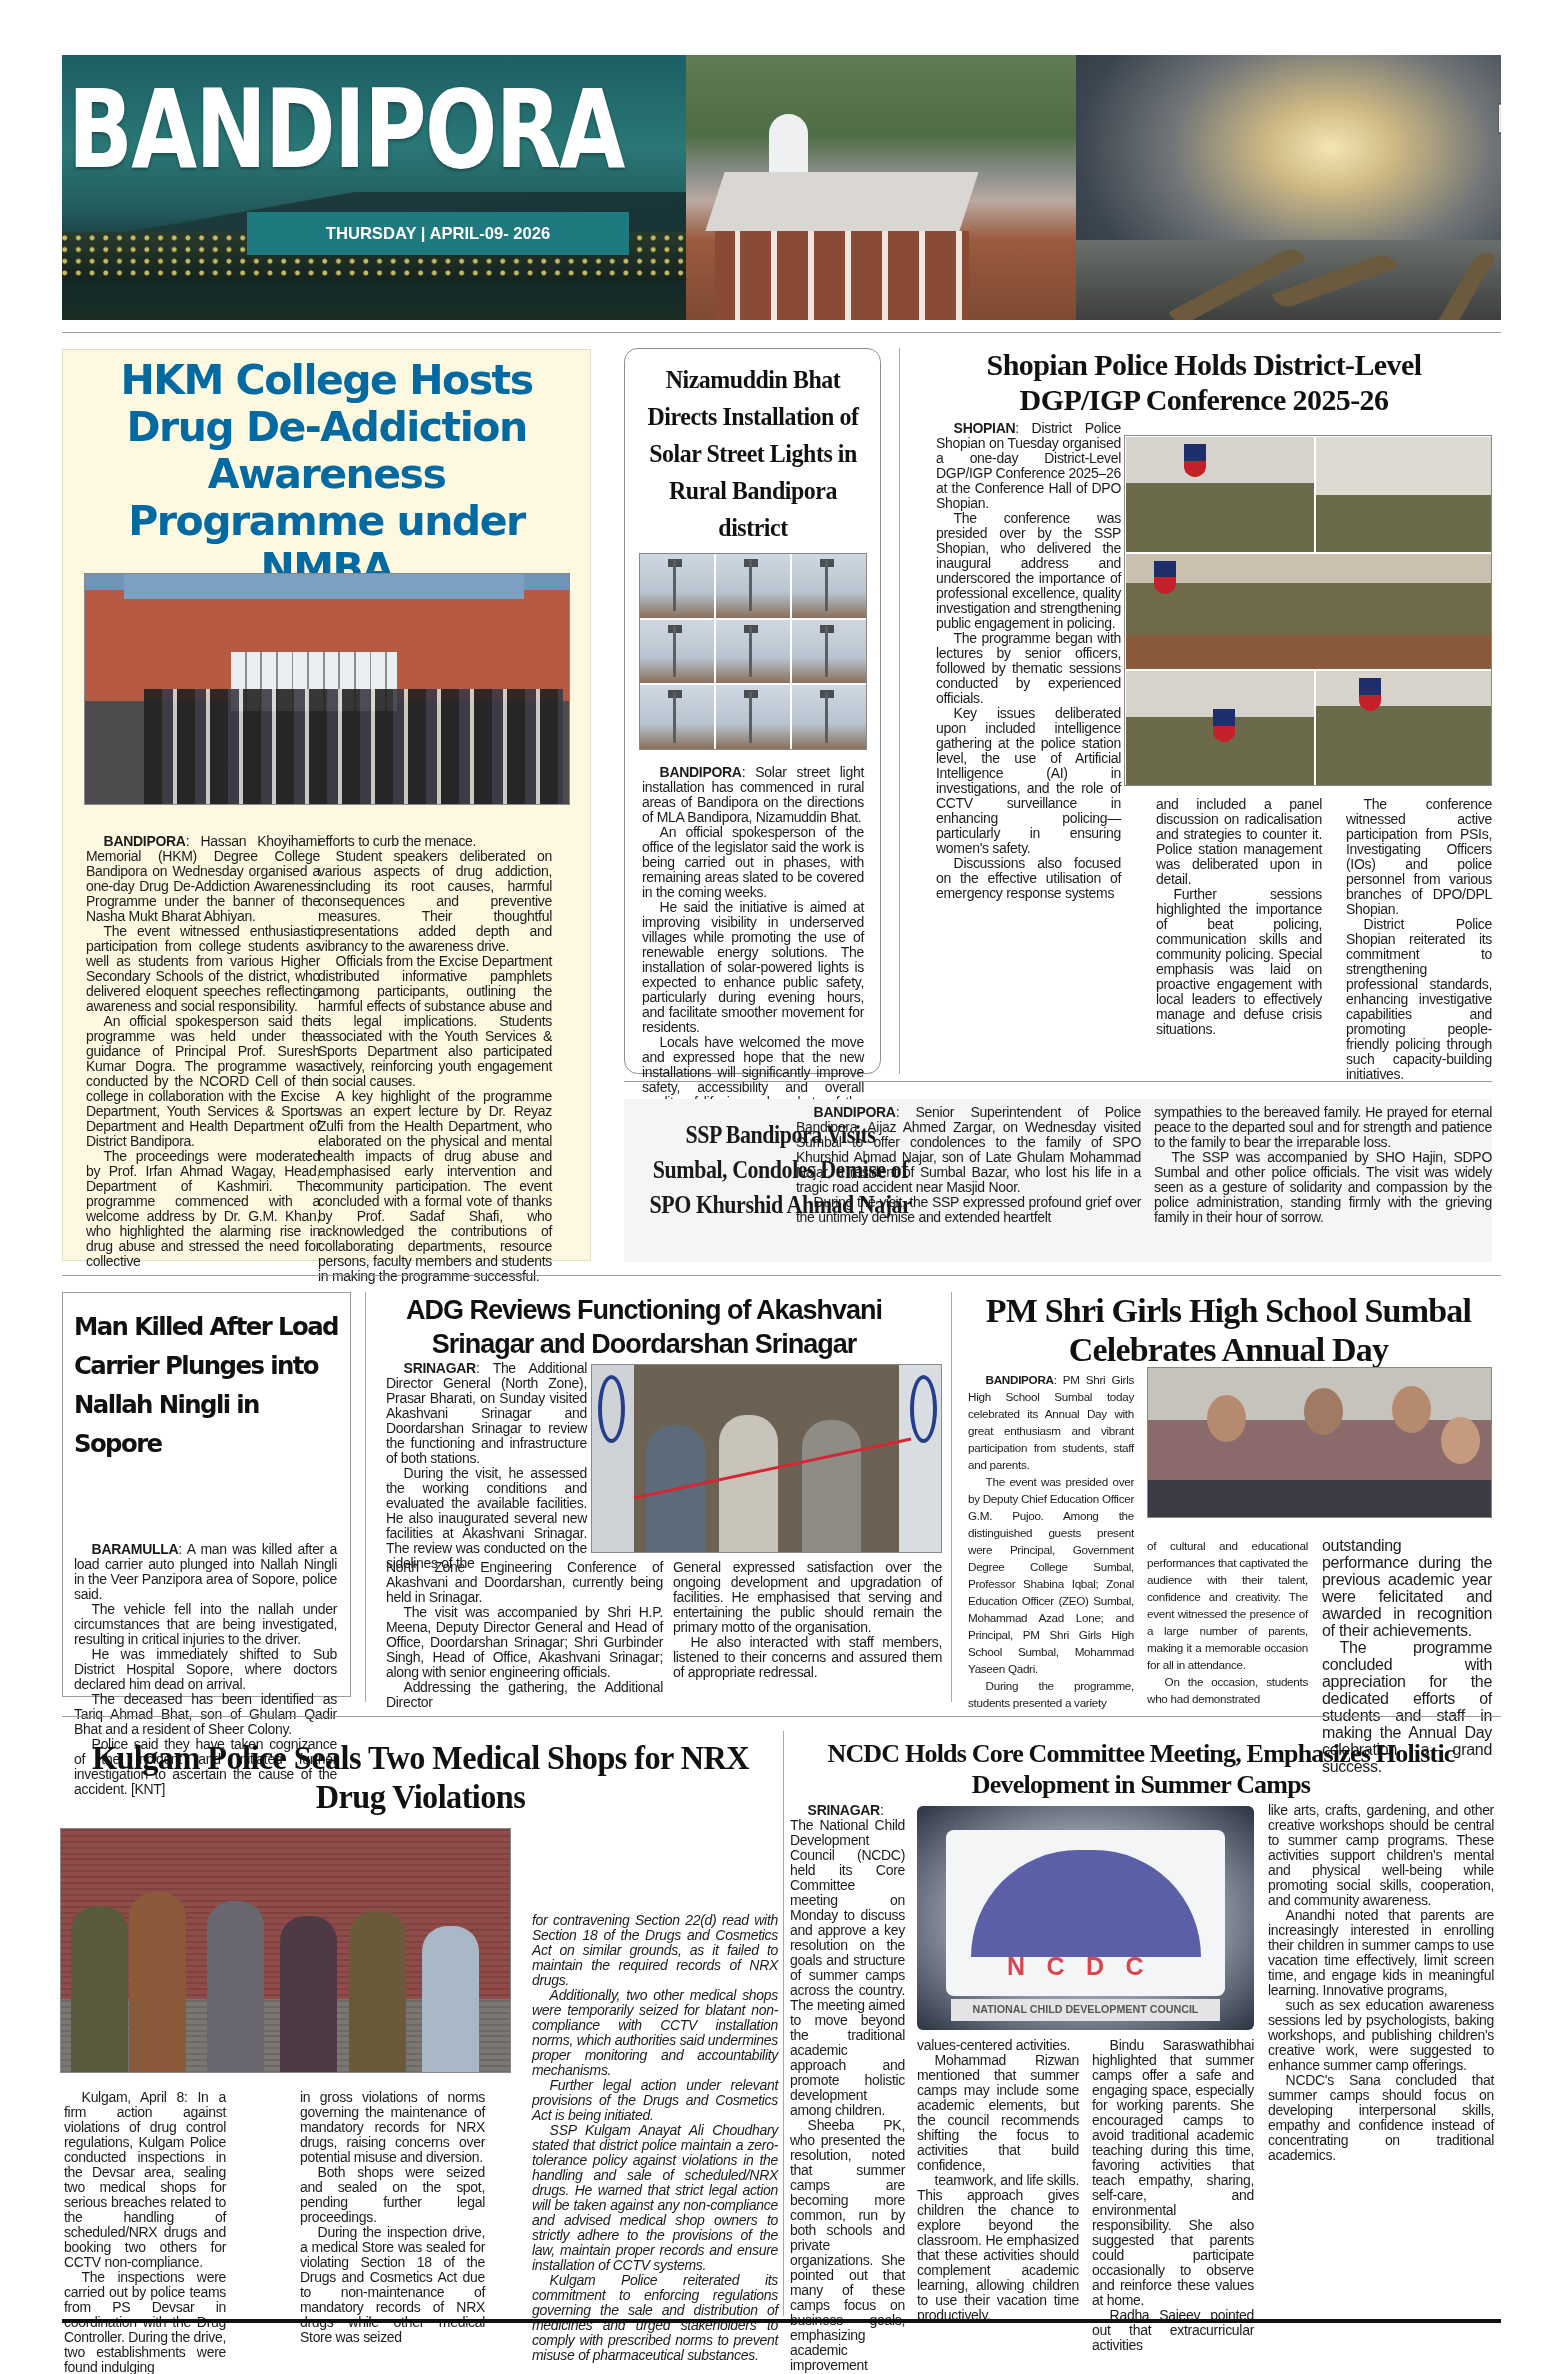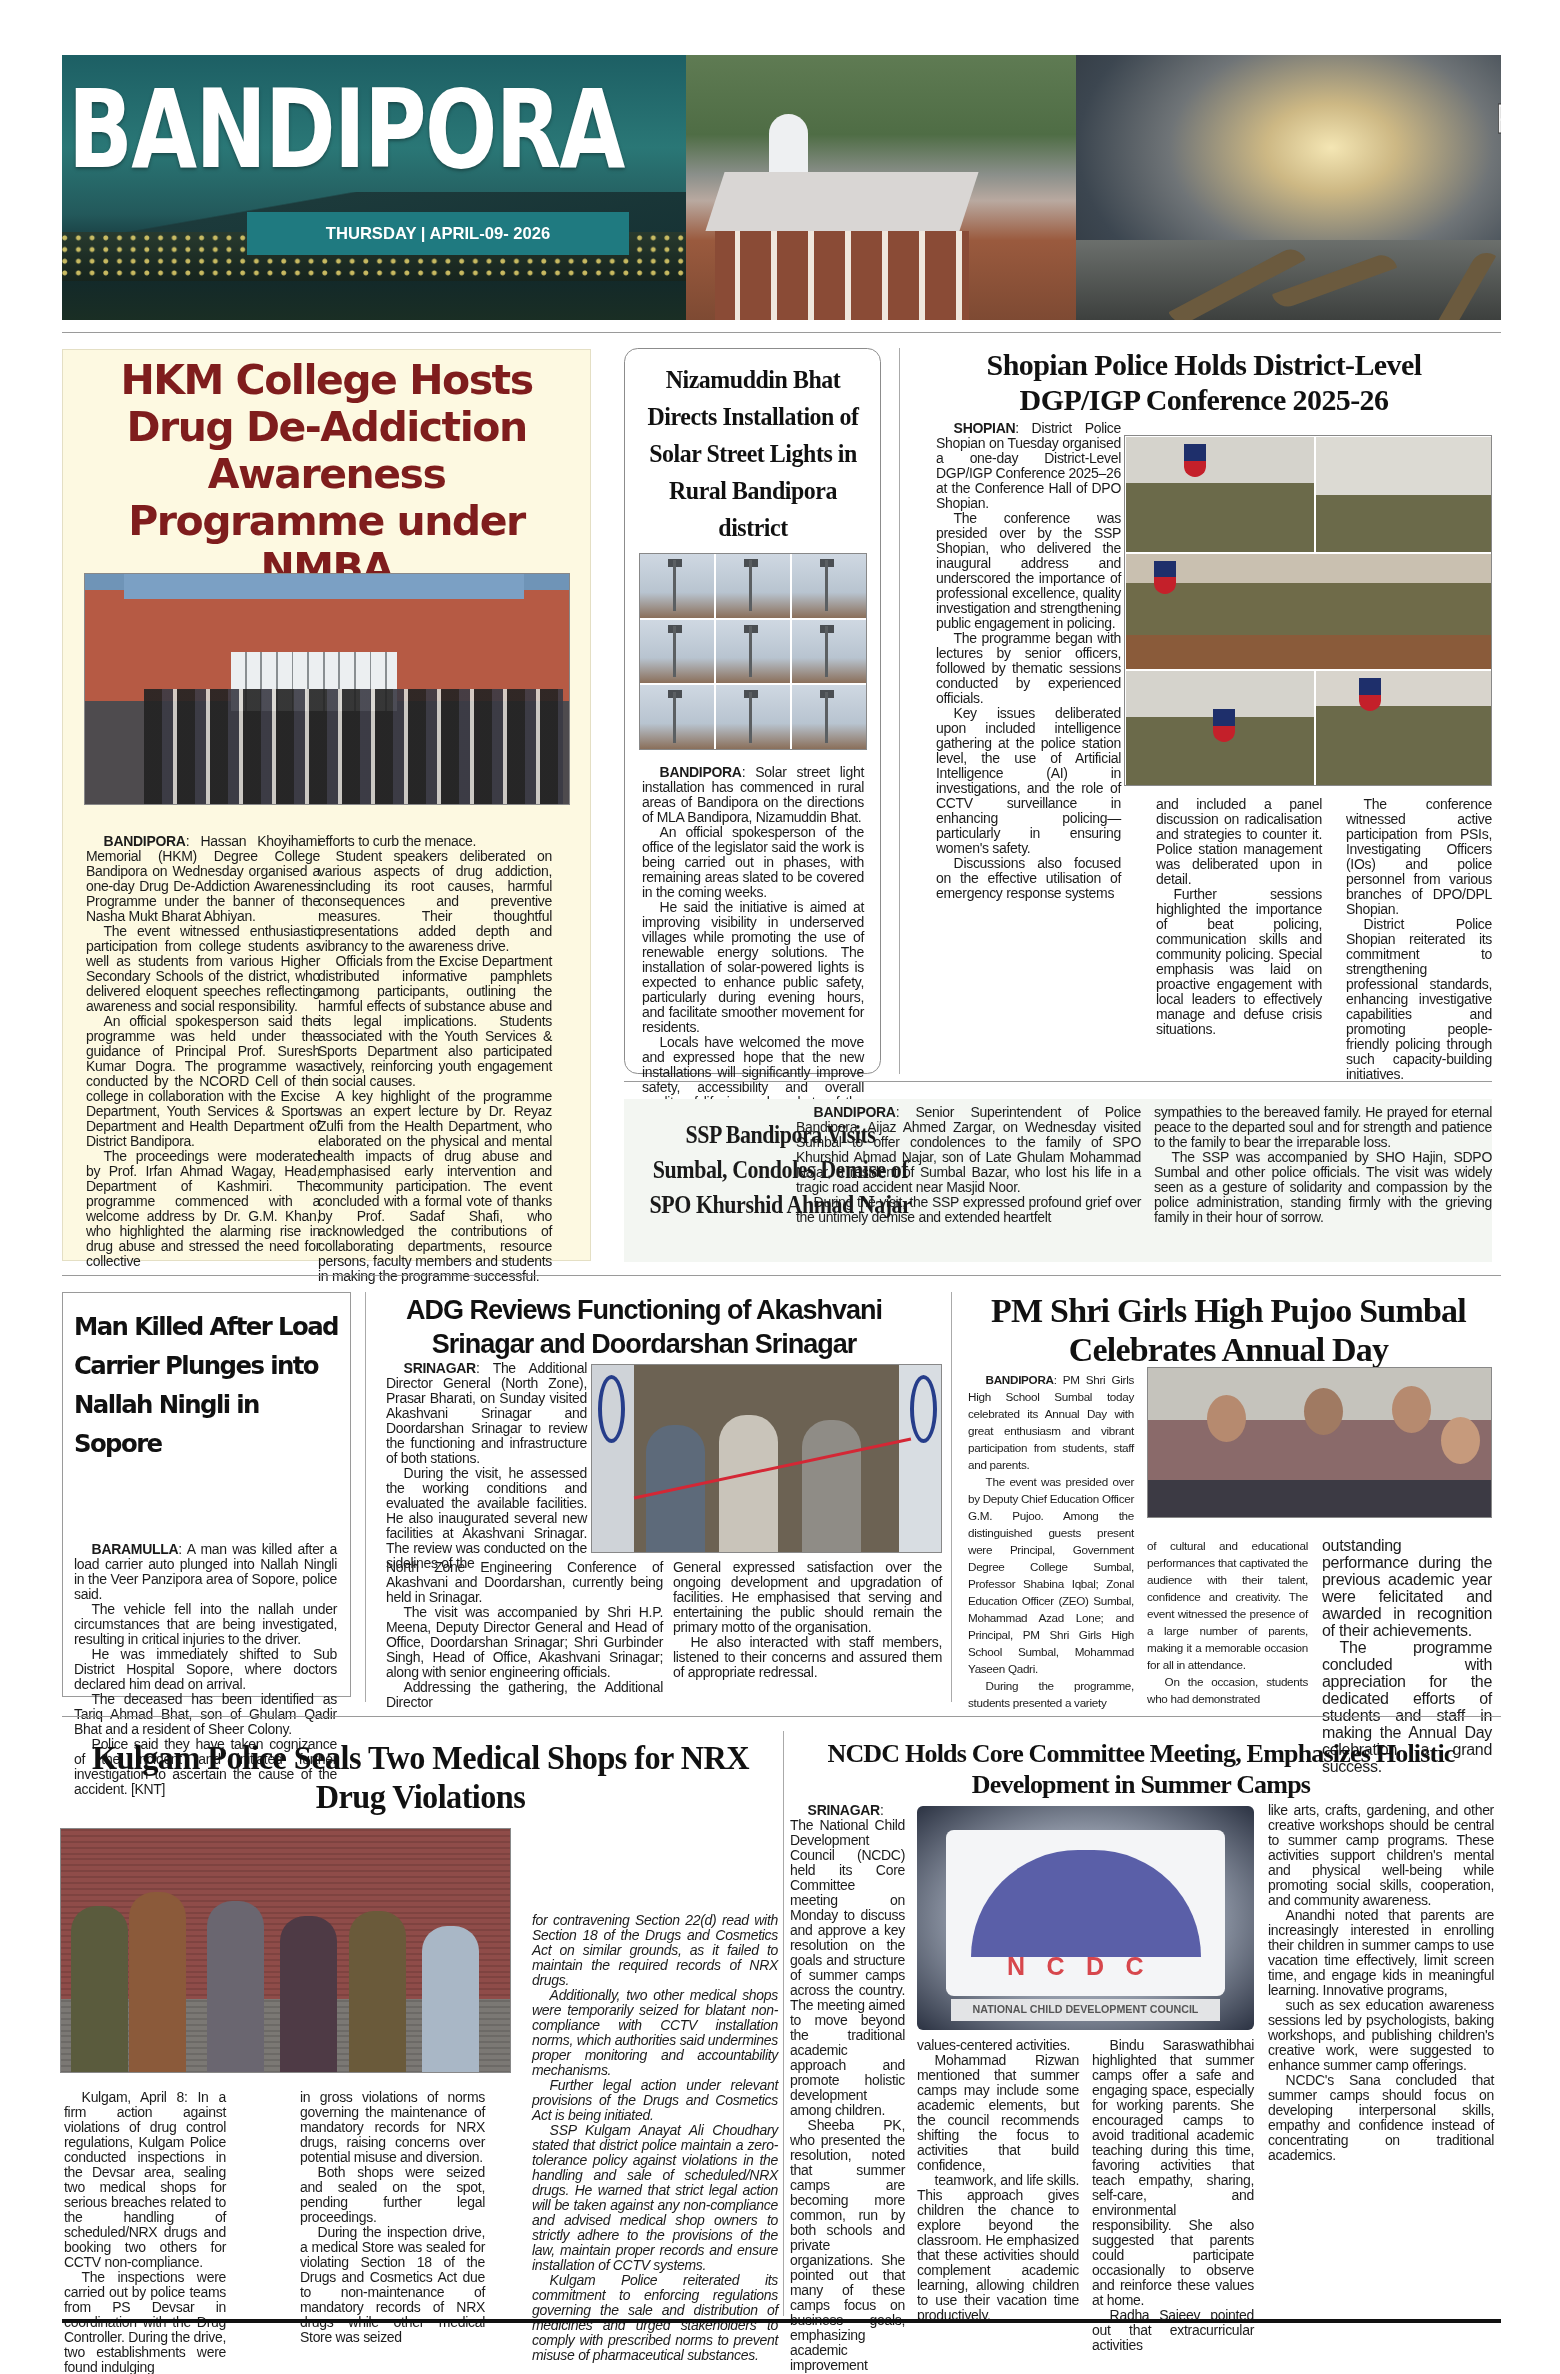--- a/index.html
+++ b/index.html
@@ -42,21 +42,21 @@
   .text { font-family: "Liberation Sans", sans-serif; font-size: 14px; line-height: 15px; text-align: justify;
     letter-spacing: -0.3px; color: #1b1b1b; }
   .text p { text-indent: 17.6px; }
   .text b { font-weight: 700; }
 
   .photo { overflow: hidden; border: 1px solid #888; }
 
   
   .hkm-box { left: 62px; top: 349px; width: 529px; height: 912px; background: #fdf9e1; border: 1px solid #e4dfc4; }
   .hkm-title { left: 74px; top: 357px; width: 505px; text-align: center; font-family: "DejaVu Sans", sans-serif;
-    font-weight: 900; font-size: 41px; line-height: 47px; letter-spacing: -1.5px; color: #7f1d1d; }
+    font-weight: 900; font-size: 41px; line-height: 47px; letter-spacing: -1.5px; color: #0369a1; }
   .hkm-photo { left: 84px; top: 573px; width: 486px; height: 232px;
     background: linear-gradient(180deg, #6f94b7 0 7%, #b65a44 7% 55%, #4e4b4e 55% 100%); }
   .hkm-photo .banner { position:absolute; left:39px; top:0; width:400px; height:25px; background:#7ba0c4; }
   .hkm-photo .win { position:absolute; left:146px; top:78px; width:166px; height:59px; background: repeating-linear-gradient(90deg,#eceff1 0 13.7px,#8a8f92 13.7px 15.6px); }
   .hkm-photo .crowd { position:absolute; left:59px; top:115px; width:419px; height:117px;
     background: repeating-linear-gradient(90deg, #222 0 17.6px, #3a3a44 17.6px 29px, #d9d6d0 29px 33px); opacity:.9; }
   .hkm-col1 { left: 86px; top: 834px; width: 234px; }
   .hkm-col2 { left: 318px; top: 834px; width: 234px; }
 
   
@@ -280,21 +280,21 @@
   <p style="text-indent:0">North Zone Engineering Conference of Akashvani and Doordarshan, currently being held in Srinagar.</p>
   <p>The visit was accompanied by Shri H.P. Meena, Deputy Director General and Head of Office, Doordarshan Srinagar; Shri Gurbinder Singh, Head of Office, Akashvani Srinagar; along with senior engineering officials.</p>
   <p>Addressing the gathering, the Additional Director</p>
 </div>
 <div class="abs text adg-col3">
   <p style="text-indent:0">General expressed satisfaction over the ongoing development and upgradation of facilities. He emphasised that serving and entertaining the public should remain the primary motto of the organisation.</p>
   <p>He also interacted with staff members, listened to their concerns and assured them of appropriate redressal.</p>
 </div>
 <div class="abs vrule" style="left:951px;top:1292px;height:410px;"></div>
 
-<h2 class="abs pm-title">PM Shri Girls High Pujoo Sumbal Celebrates Annual Day</h2>
+<h2 class="abs pm-title">PM Shri Girls High School Sumbal Celebrates Annual Day</h2>
 <div class="abs text pm-col1">
   <p><b>BANDIPORA</b><span>: PM Shri Girls High School Sumbal today celebrated its Annual Day with great enthusiasm and vibrant participation from students, staff and parents.</span></p>
   <p>The event was presided over by Deputy Chief Education Officer G.M. Pujoo. Among the distinguished guests present were Principal, Government Degree College Sumbal, Professor Shabina Iqbal; Zonal Education Officer (ZEO) Sumbal, Mohammad Azad Lone; and Principal, PM Shri Girls High School Sumbal, Mohammad Yaseen Qadri.</p>
   <p>During the programme, students presented a variety</p>
 </div>
 <div class="abs photo pm-photo">
   <div class="head" style="left:59px;top:27px;"></div>
   <div class="head" style="left:156px;top:19.5px;background:#a07a62;"></div>
   <div class="head" style="left:244px;top:17.6px;"></div>
   <div class="head" style="left:293px;top:49px;background:#c69a7c;"></div>

